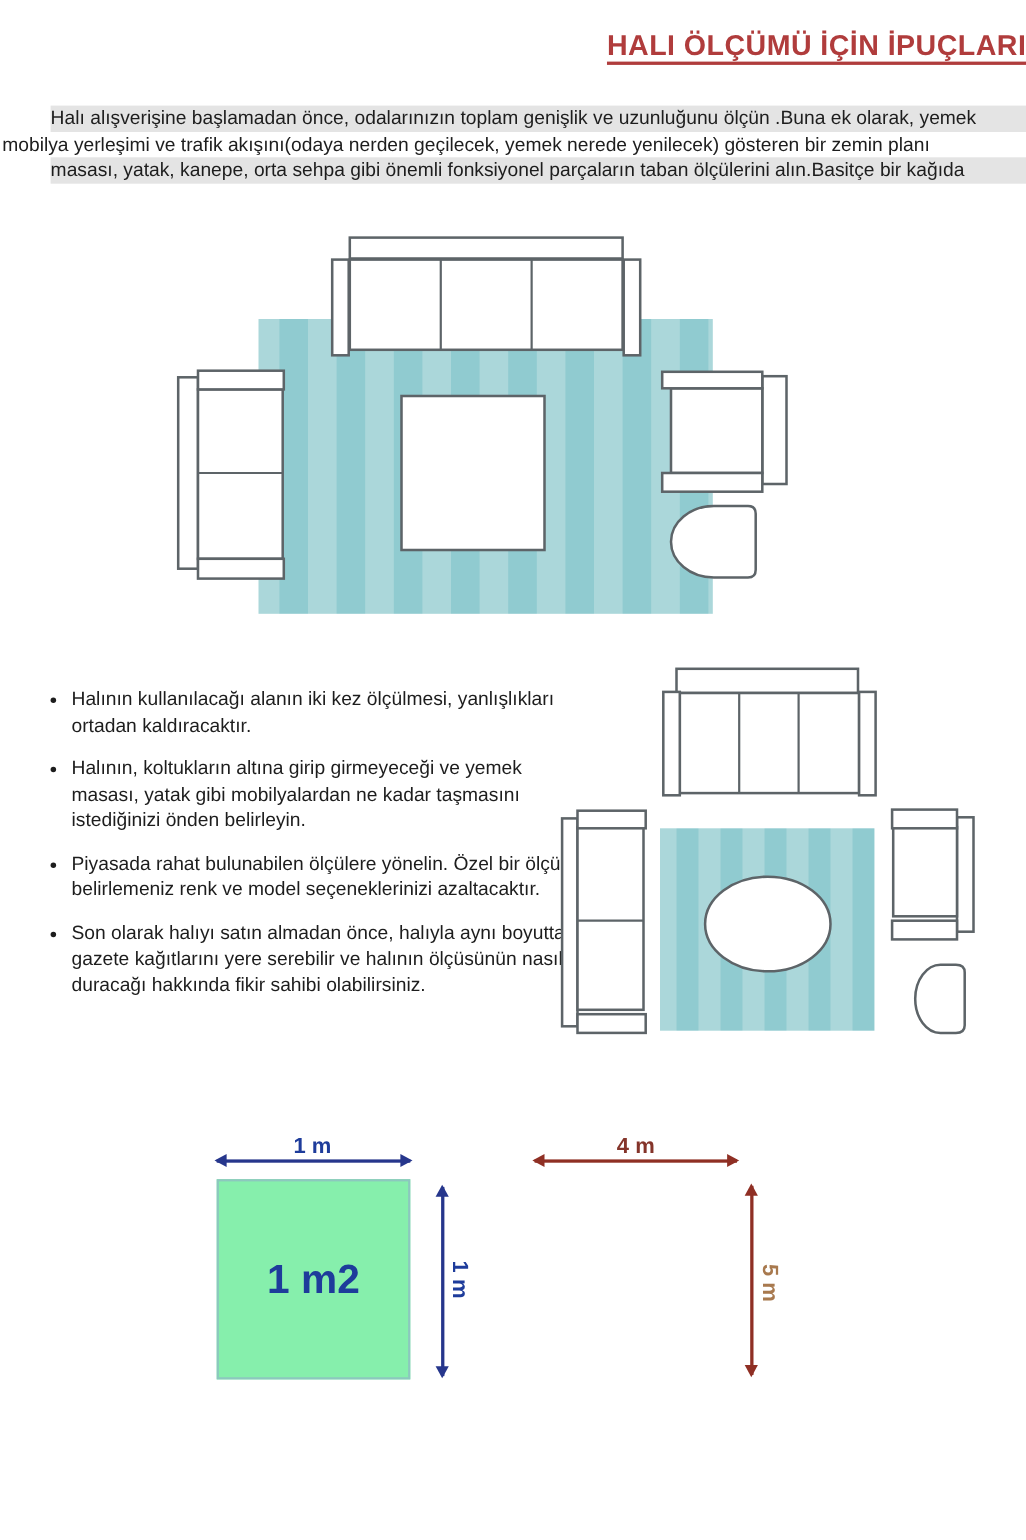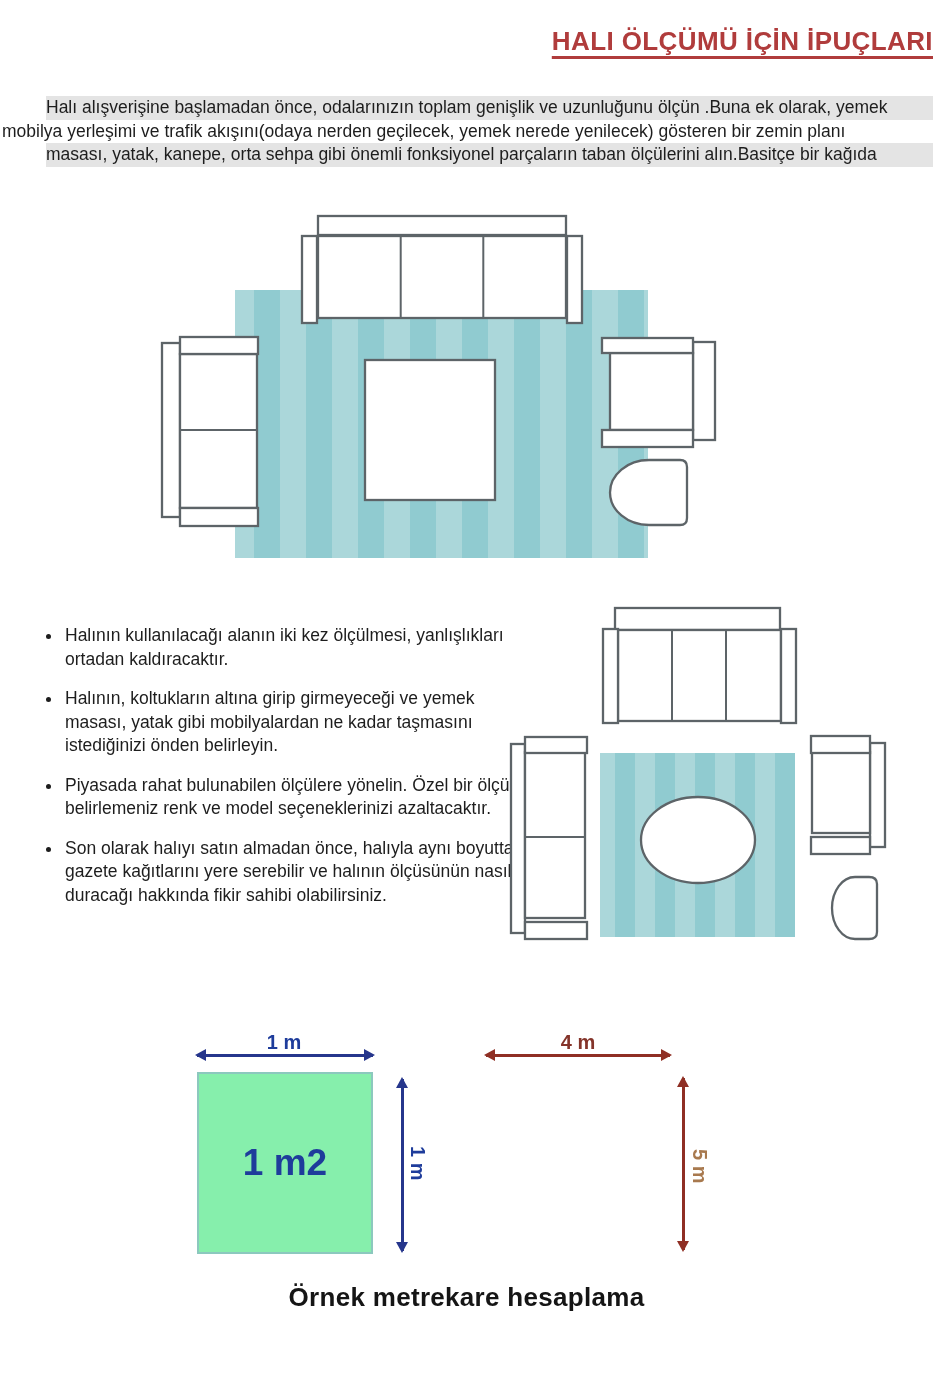--- a/index.html
+++ b/index.html
@@ -142,15 +142,14 @@
     </div>
     <div class="v-arrow c-blue" style="left:381px;top:54px;height:172px;"></div>
     <div class="dim-side t-blue" style="left:386px;top:47px;height:182px;">1 m</div>
 
     <div class="dim-top t-maroon" style="left:467px;top:6px;width:182px;">4 m</div>
     <div class="h-arrow c-red" style="left:466px;top:29px;width:184px;"></div>
     <div class="v-arrow c-red" style="left:662px;top:53px;height:172px;"></div>
     <div class="dim-side t-tan" style="left:668px;top:49px;height:184px;">5 m</div>
   </div>
 
-  <div class="caption">Örnek metrekare hesaplama</div>
 
 </div>
 
 </body></html>

